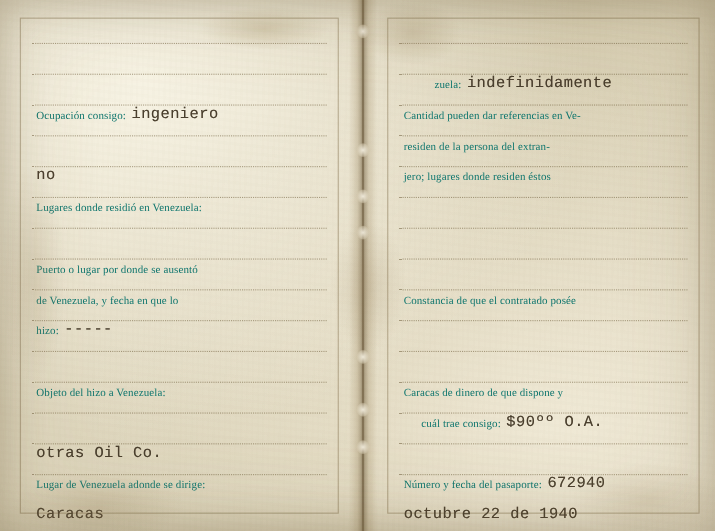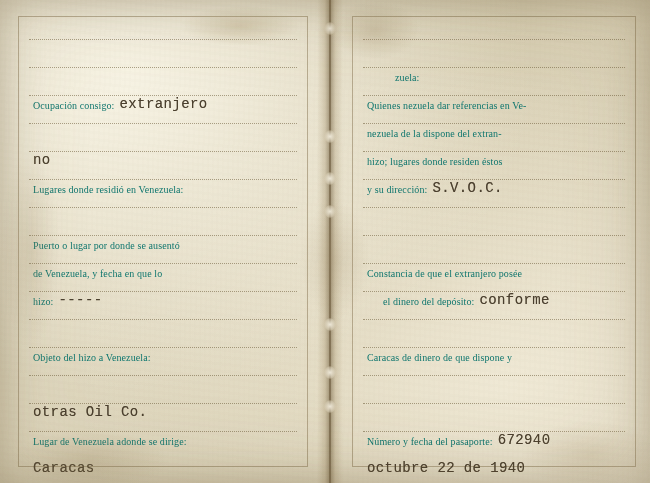--- a/index.html
+++ b/index.html
@@ -157,21 +157,21 @@
       <div class="rule" style="top:302px"></div>
       <div class="rule" style="top:330px"></div>
       <div class="rule" style="top:358px"></div>
       <div class="rule" style="top:386px"></div>
       <div class="rule" style="top:414px"></div>
     </div>
 
     <div class="col">
       <div class="line" style="top:66px">
         <span class="prt">Ocupación consigo:</span>
-        <span class="typed">extranjero</span>
+        <span class="typed">ingeniero</span>
       </div>
       <div class="line" style="top:122px">
         <span class="prt"></span>
         <span class="typed nomargin">no</span>
       </div>
       <div class="line" style="top:150px">
         <span class="prt">Lugares donde residió en Venezuela:</span>
         <span class="typed"></span>
       </div>
       <div class="line" style="top:206px">
@@ -217,43 +217,40 @@
       <div class="rule" style="top:302px"></div>
       <div class="rule" style="top:330px"></div>
       <div class="rule" style="top:358px"></div>
       <div class="rule" style="top:386px"></div>
       <div class="rule" style="top:414px"></div>
     </div>
 
     <div class="col">
       <div class="line" style="top:38px">
         <span class="prt" style="margin-left:28px">zuela:</span>
+        <span class="typed">indefinidamente</span>
       </div>
       <div class="line" style="top:66px">
-        <span class="prt">Quienes nezuela dar referencias en Ve-</span>
+        <span class="prt">Cantidad pueden dar referencias en Ve-</span>
       </div>
       <div class="line" style="top:94px">
-        <span class="prt">nezuela de la dispone del extran-</span>
+        <span class="prt">residen de la persona del extran-</span>
       </div>
       <div class="line" style="top:122px">
-        <span class="prt">hizo; lugares donde residen éstos</span>
-      </div>
-      <div class="line" style="top:150px">
-        <span class="prt">y su dirección:</span>
-        <span class="typed">S.V.O.C.</span>
+        <span class="prt">jero; lugares donde residen éstos</span>
       </div>
       <div class="line" style="top:234px">
-        <span class="prt">Constancia de que el extranjero posée</span>
-      </div>
-      <div class="line" style="top:262px">
-        <span class="prt" style="margin-left:16px">el dinero del depósito:</span>
-        <span class="typed">conforme</span>
+        <span class="prt">Constancia de que el contratado posée</span>
       </div>
       <div class="line" style="top:318px">
         <span class="prt">Caracas de dinero de que dispone y</span>
+      </div>
+      <div class="line" style="top:346px">
+        <span class="prt" style="margin-left:16px">cuál trae consigo:</span>
+        <span class="typed">$90ºº O.A.</span>
       </div>
       <div class="line" style="top:402px">
         <span class="prt">Número y fecha del pasaporte:</span>
         <span class="typed">672940</span>
       </div>
       <div class="line" style="top:430px">
         <span class="typed nomargin">octubre 22 de 1940</span>
       </div>
       <div class="line" style="top:458px">
         

